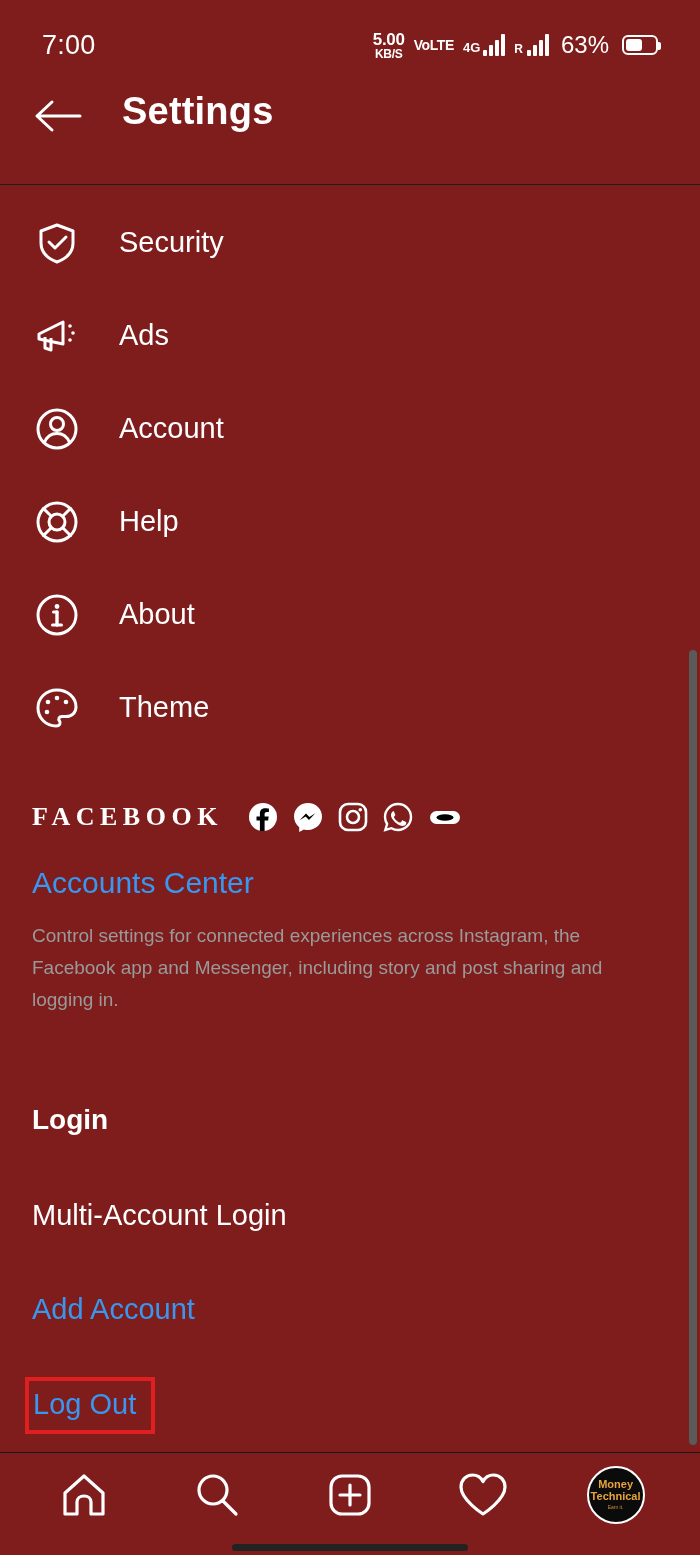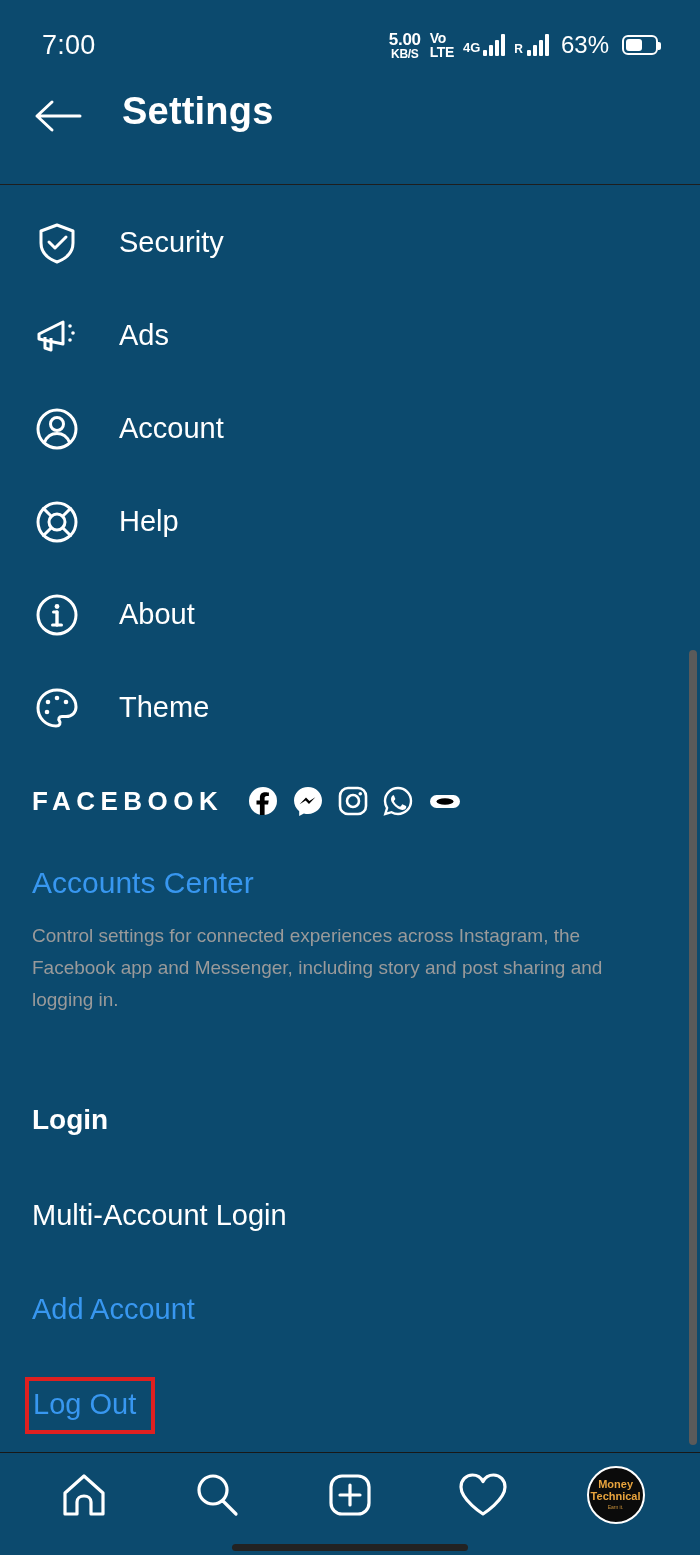--- a/index.html
+++ b/index.html
@@ -2,34 +2,34 @@
 <html><head>
 <meta charset="utf-8">
 <style>
   * { margin:0; padding:0; box-sizing:border-box; }
   html, body {
     width:700px; height:1555px;
     background:#000;
     font-family:"Liberation Sans", sans-serif;
     overflow:hidden;
   }
-  .phone { position:relative; width:700px; height:1555px; background:#0c4a6e; color:#fff; }
+  .phone { position:relative; width:700px; height:1555px; background:#7f1d1d; color:#fff; }
 
   
   .statusbar {
     position:absolute; top:0; left:0; width:700px; height:90px;
     display:flex; align-items:center; justify-content:space-between;
     padding:0 42px;
   }
   .status-time { font-size:27px; color:#fff; letter-spacing:.2px; }
   .status-right { display:flex; align-items:center; gap:9px; }
   .net-speed { display:flex; flex-direction:column; align-items:center; line-height:1.0; }
   .net-speed .v { font-size:17px; font-weight:bold; letter-spacing:-.3px; }
   .net-speed .u { font-size:12px; font-weight:bold; letter-spacing:-.3px; }
-  .volte { display:flex; flex-direction:column; align-items:flex-start; line-height:1.0; }
+  .volte { display:flex; flex-direction:row; align-items:center; line-height:1.0; }
   .volte .a { font-size:14px; font-weight:bold; letter-spacing:-.4px; }
   .volte .b { font-size:14px; font-weight:bold; letter-spacing:-.4px; }
   .sig-group { display:flex; align-items:flex-end; gap:2px; }
   .sig-label { font-size:13px; font-weight:bold; margin-right:1px; margin-bottom:1px;}
   .sig-label-sm { font-size:12px; font-weight:bold; margin-right:2px; margin-bottom:0px;}
   .bars { display:flex; align-items:flex-end; gap:2px; height:22px; }
   .bars i { display:block; width:4px; background:#fff; border-radius:1px; }
   .bars i:nth-child(1){height:6px;} .bars i:nth-child(2){height:11px;}
   .bars i:nth-child(3){height:16px;} .bars i:nth-child(4){height:22px;}
   .batt-pct { font-size:24px; margin-left:3px; }
@@ -52,21 +52,21 @@
   
   .menu { position:absolute; top:196px; left:0; width:700px; }
   .menu-item {
     display:flex; align-items:center; height:93px; padding-left:34px;
   }
   .menu-icon { width:46px; height:46px; display:flex; align-items:center; justify-content:center; flex:0 0 46px; }
   .menu-label { font-size:29px; margin-left:39px; color:#fff; }
 
   
   .fb-section { position:absolute; top:786px; left:0; width:700px; padding:0 32px; }
-  .fb-row { display:flex; align-items:flex-start; height:46px; }
+  .fb-row { display:flex; align-items:flex-end; height:46px;font-family:Liberation Serif, serif; }
   .fb-word { font-size:26px; font-weight:bold; letter-spacing:5.5px; }
   .fb-icons { display:flex; align-items:center; gap:15px; margin-left:25px; }
   .fb-icons svg { display:block; }
 
   .accounts-center { font-size:30px; color:#3897f0; margin-top:34px; }
   .fb-desc { font-size:19px; color:#9a9a9a; line-height:1.68; margin-top:20px; max-width:620px; }
 
   
   .logins-title { position:absolute; top:1104px; left:32px; font-size:28px; font-weight:bold; }
   .multi-account { position:absolute; top:1199px; left:32px; font-size:29px; color:#fff; }

